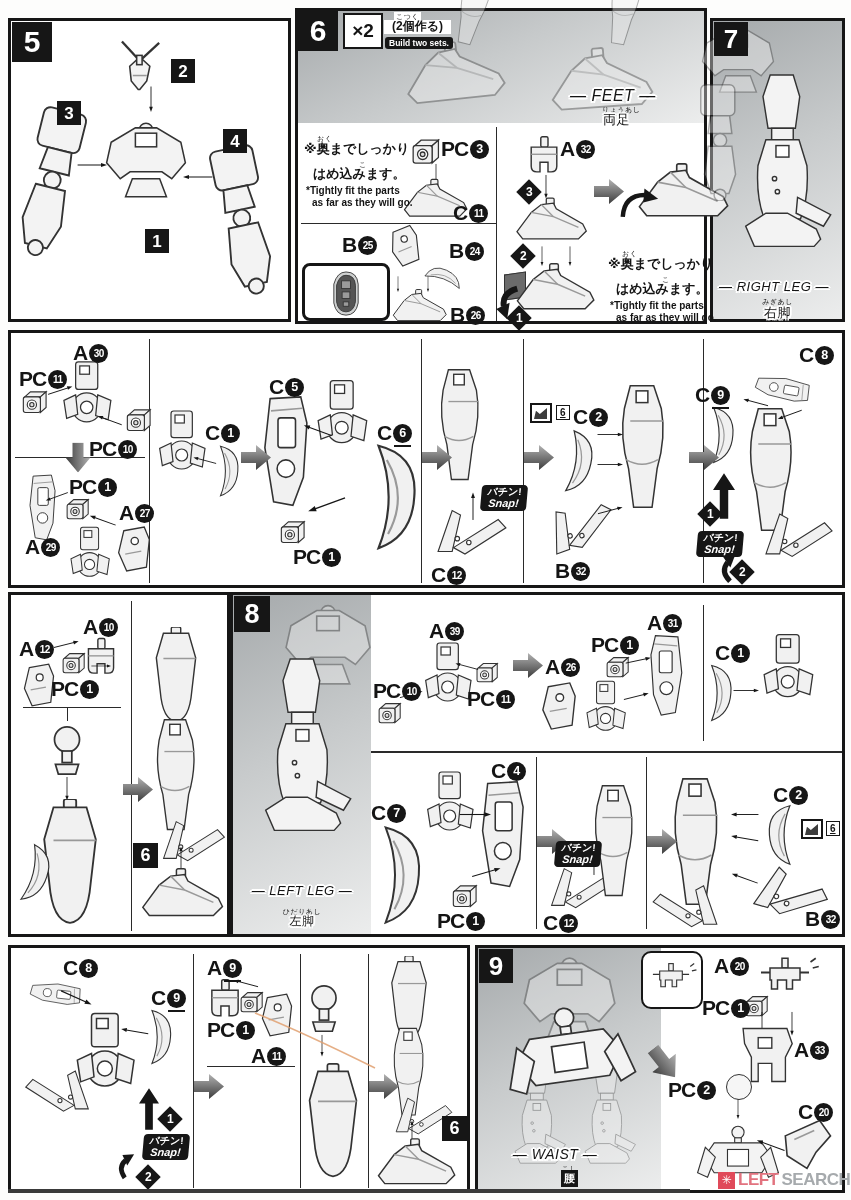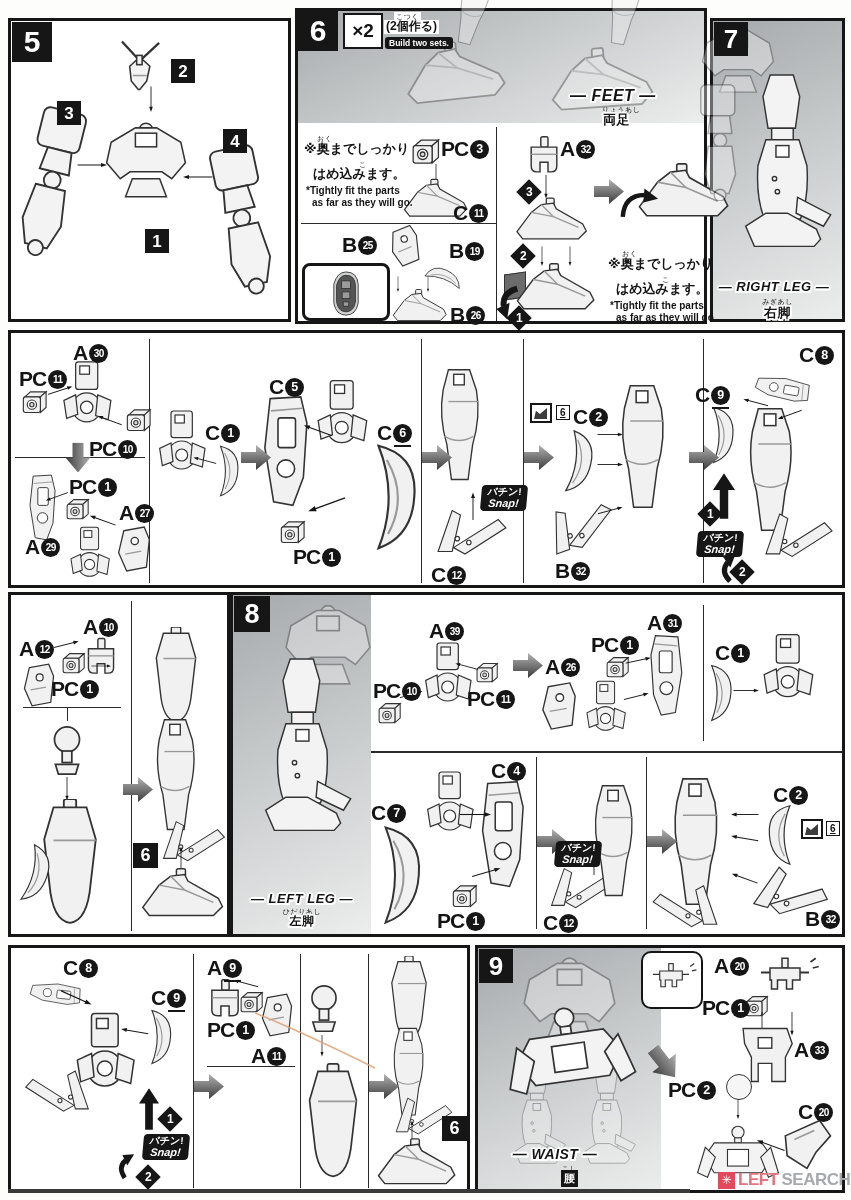--- a/index.html
+++ b/index.html
@@ -24,21 +24,21 @@
   .refbox{position:absolute;width:25px;height:25px;background:#161616;color:#fff;font-size:18px;font-weight:bold;
           display:flex;align-items:center;justify-content:center;z-index:4}
   .barrow{position:absolute;width:30px;height:25px;background:linear-gradient(180deg,#b2b2b2,#3c3c3c);
           clip-path:polygon(0 28%,50% 28%,50% 0,100% 50%,50% 100%,50% 72%,0 72%);z-index:3}
   .vline{position:absolute;width:0;border-left:1.5px solid #2a2a2a}
   .hline{position:absolute;height:0;border-top:1.5px solid #2a2a2a}
   .note{position:absolute;line-height:1.15;z-index:4;white-space:nowrap}
   .note .jp{font-size:13px;font-weight:bold;display:block}
   .note .en{font-size:10px;font-weight:bold;display:block}
   .furi{position:absolute;font-size:7px;letter-spacing:.5px;z-index:4;white-space:nowrap}
-  .ttl{position:absolute;font-style:italic;font-weight:bold;letter-spacing:.5px;white-space:nowrap;z-index:4;
+  .ttl{position:absolute;font-style:italic;font-weight:normal;letter-spacing:.5px;white-space:nowrap;z-index:4;
        text-shadow:-1.5px -1.5px 0 #fff,1.5px -1.5px 0 #fff,-1.5px 1.5px 0 #fff,1.5px 1.5px 0 #fff,0 -2px 0 #fff,0 2px 0 #fff,-2px 0 0 #fff,2px 0 0 #fff}
   .ctr{text-align:center}
   .grad{background:linear-gradient(155deg,#a6aaac 0%,#c7cacb 45%,#eceded 100%)}
   svg.art{position:absolute;overflow:visible;z-index:2}
   .ghost{opacity:.38}
   .gatebox{position:absolute;width:22px;height:20px;border:2px solid #161616;background:#fff;box-sizing:border-box;z-index:4}
   .gatebox::after{content:"";position:absolute;left:2px;bottom:2px;width:13px;height:11px;background:#3d3d3d;
                   clip-path:polygon(0 100%,15% 25%,45% 55%,100% 0,100% 100%)}
   .rbadge{position:absolute;border:1.5px solid #161616;font-size:10px;font-weight:bold;padding:0 3px;
           line-height:1.3;text-decoration:underline;background:#fff;z-index:4}
@@ -284,21 +284,21 @@
       <svg class="art ghost" style="left:300px;top:-50px;width:52px;height:86px;transform:rotate(10deg)">
           <use href="#s-shin" width="100%" height="100%"></use>
         </svg>
       <div class="ttl" style="left:272px;top:76px;font-size:16px">— FEET —</div>
       <div class="furi" style="left:304px;top:94px">りょうあし</div>
       <div class="ttl" style="left:305px;top:100px;font-size:13px;font-style:normal">両足</div>
     </div>
     <div class="numbox" style="left:0;top:0;width:40px;height:40px;font-size:30px">6</div>
     <div class="x2box" style="left:45px;top:2px;width:36px;height:32px">×2</div>
     <div class="furi" style="left:96px;top:1px;background:#fff;padding:0 2px">こつく</div>
-    <div class="note" style="left:86px;top:9px;background:#fff;padding:0 2px">
+    <div class="note" style="left:86px;top:9px;background:#fff;padding:0 8px">
         <span class="jp" style="font-size:12px">(2個作る)</span>
       </div>
     <div class="builden" style="left:87px;top:26px">Build two sets.</div>
 
     <div class="furi" style="left:19px;top:123px">おく</div>
     <div class="note" style="left:6px;top:131px">
       <span class="jp">※奥までしっかり</span>
     </div>
     <div class="furi" style="left:61px;top:149px">こ</div>
     <div class="note" style="left:15px;top:156px">
@@ -328,21 +328,21 @@
     <div class="hline" style="left:3px;top:212px;width:195px"></div>
     <div class="co" style="left:44px;top:222px">
         <b>B</b>
         <i class="d2">25</i>
       </div>
     <svg class="art" style="left:82px;top:214px;width:50px;height:42px;transform:rotate(-12deg)">
         <use href="#s-smallpart" width="100%" height="100%"></use>
       </svg>
     <div class="co" style="left:151px;top:228px">
         <b>B</b>
-        <i class="d2">19</i>
+        <i class="d2">24</i>
       </div>
     <svg class="art" style="left:115px;top:246px;width:62px;height:40px;transform:rotate(-70deg)">
         <use href="#s-shell" width="100%" height="100%"></use>
       </svg>
     <svg class="art" style="left:92px;top:268px;width:16px;height:10px;transform:rotate(90deg)">
         <use href="#s-arr" width="100%" height="100%"></use>
       </svg>
     <svg class="art" style="left:122px;top:268px;width:16px;height:10px;transform:rotate(90deg)">
         <use href="#s-arr" width="100%" height="100%"></use>
       </svg>
@@ -701,21 +701,21 @@
   </div>
 
   <div class="panel" style="left:230px;top:592px;width:615px;height:345px">
     <div class="grad" style="position:absolute;left:0;top:0;width:138px;height:339px">
       <svg class="art ghost" style="left:40px;top:5px;width:110px;height:100px">
           <use href="#s-torso" width="100%" height="100%"></use>
         </svg>
       <svg class="art" style="left:14px;top:34px;width:108px;height:240px">
           <use href="#s-leg" width="100%" height="100%"></use>
         </svg>
-      <div class="ttl ctr" style="left:0;top:296px;width:138px;font-size:13px">— LEFT LEG —</div>
+      <div class="ttl ctr" style="left:0;top:288px;width:138px;font-size:13px">— LEFT LEG —</div>
       <div class="furi ctr" style="left:0;top:312px;width:138px">ひだりあし</div>
       <div class="ttl ctr" style="left:0;top:318px;width:138px;font-size:12px;font-style:normal">左脚</div>
     </div>
     <div class="numbox" style="left:1px;top:1px;width:36px;height:36px;font-size:27px">8</div>
 
     <div class="co" style="left:196px;top:24px">
         <b>A</b>
         <i class="d2">39</i>
       </div>
     <svg class="art" style="left:186px;top:44px;width:56px;height:76px">

